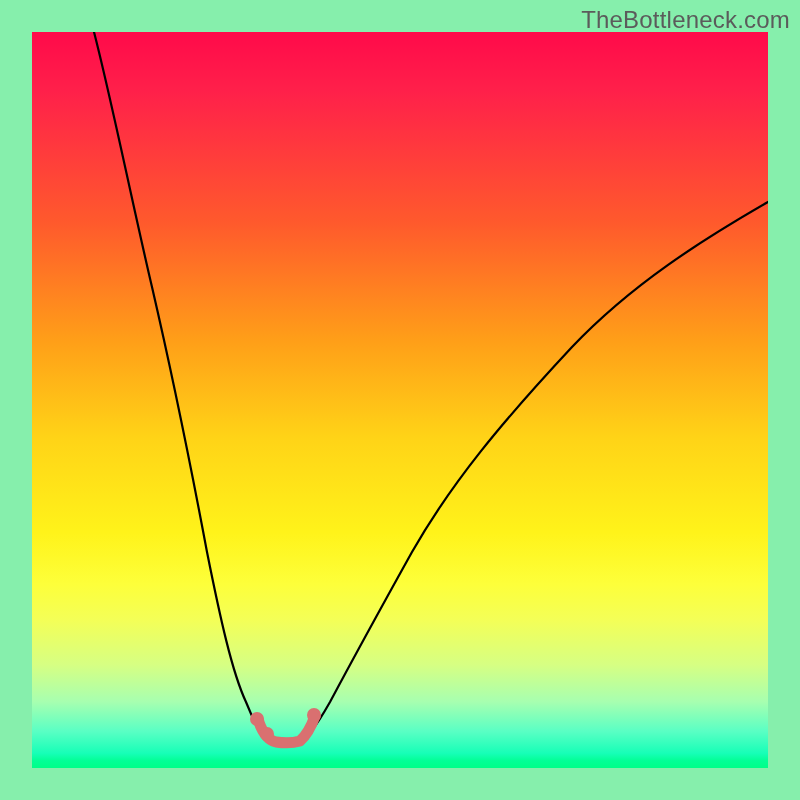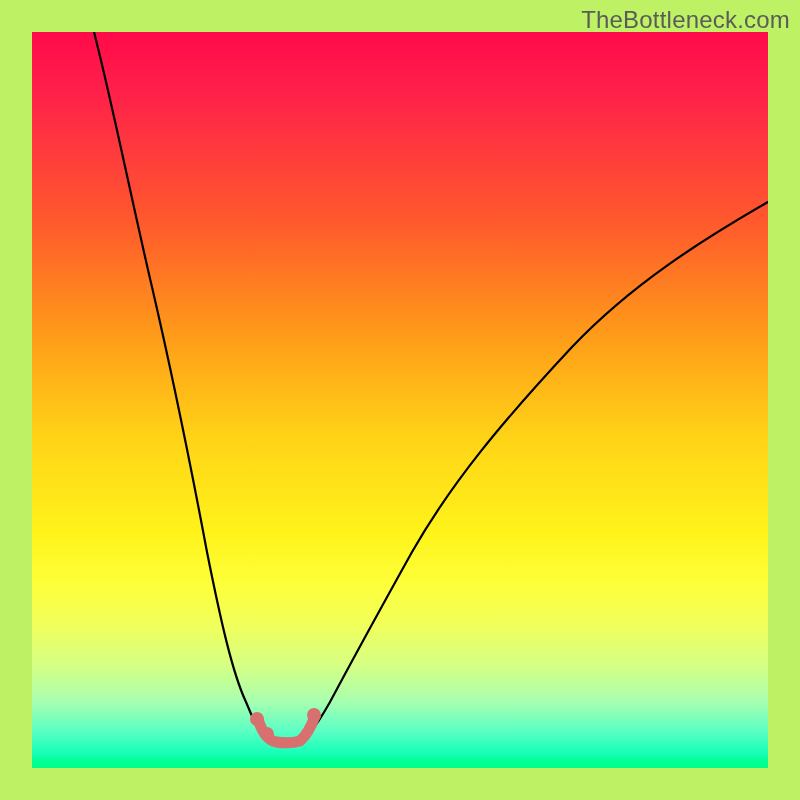--- a/index.html
+++ b/index.html
@@ -1,20 +1,20 @@
 <!DOCTYPE html>
 <html><head>
 <meta charset="utf-8">
 <style>
   * { margin: 0; padding: 0; box-sizing: border-box; }
   html, body { width: 800px; height: 800px; background: #000; overflow: hidden; }
   .frame {
     position: absolute;
     left: 0; top: 0; width: 800px; height: 800px;
-    background: #bef264;
+    background: #86efac;
   }
   .watermark {
     position: absolute;
     top: 6px;
     right: 10px;
     color: #5b5b5b;
     font-family: Arial, Helvetica, sans-serif;
     font-size: 24px;
     font-weight: 400;
     letter-spacing: 0.2px;

